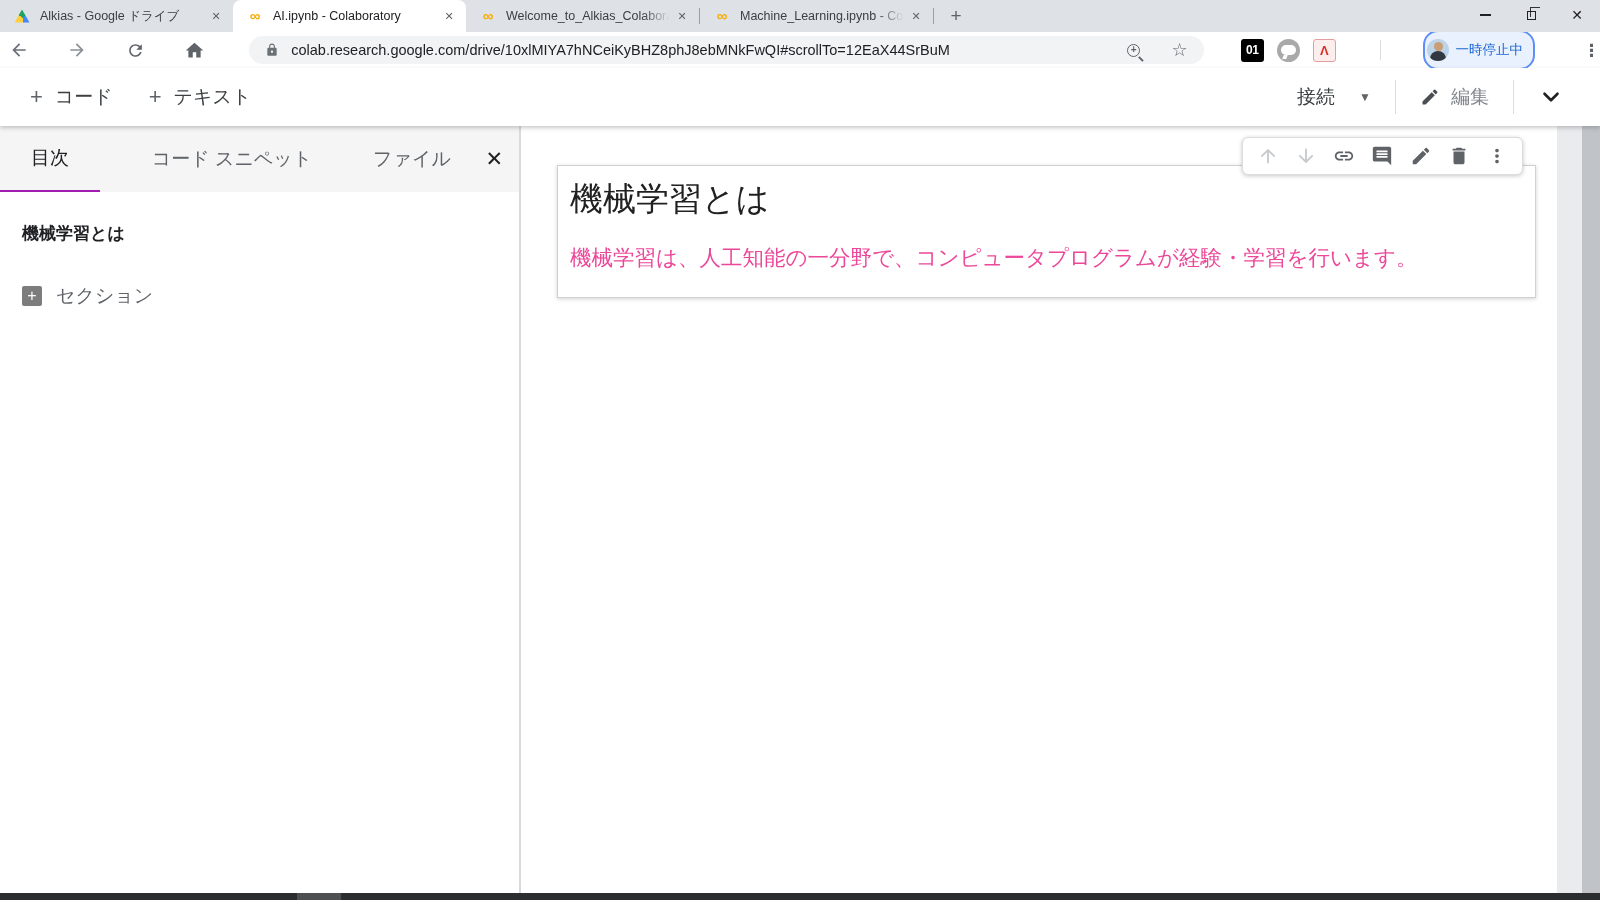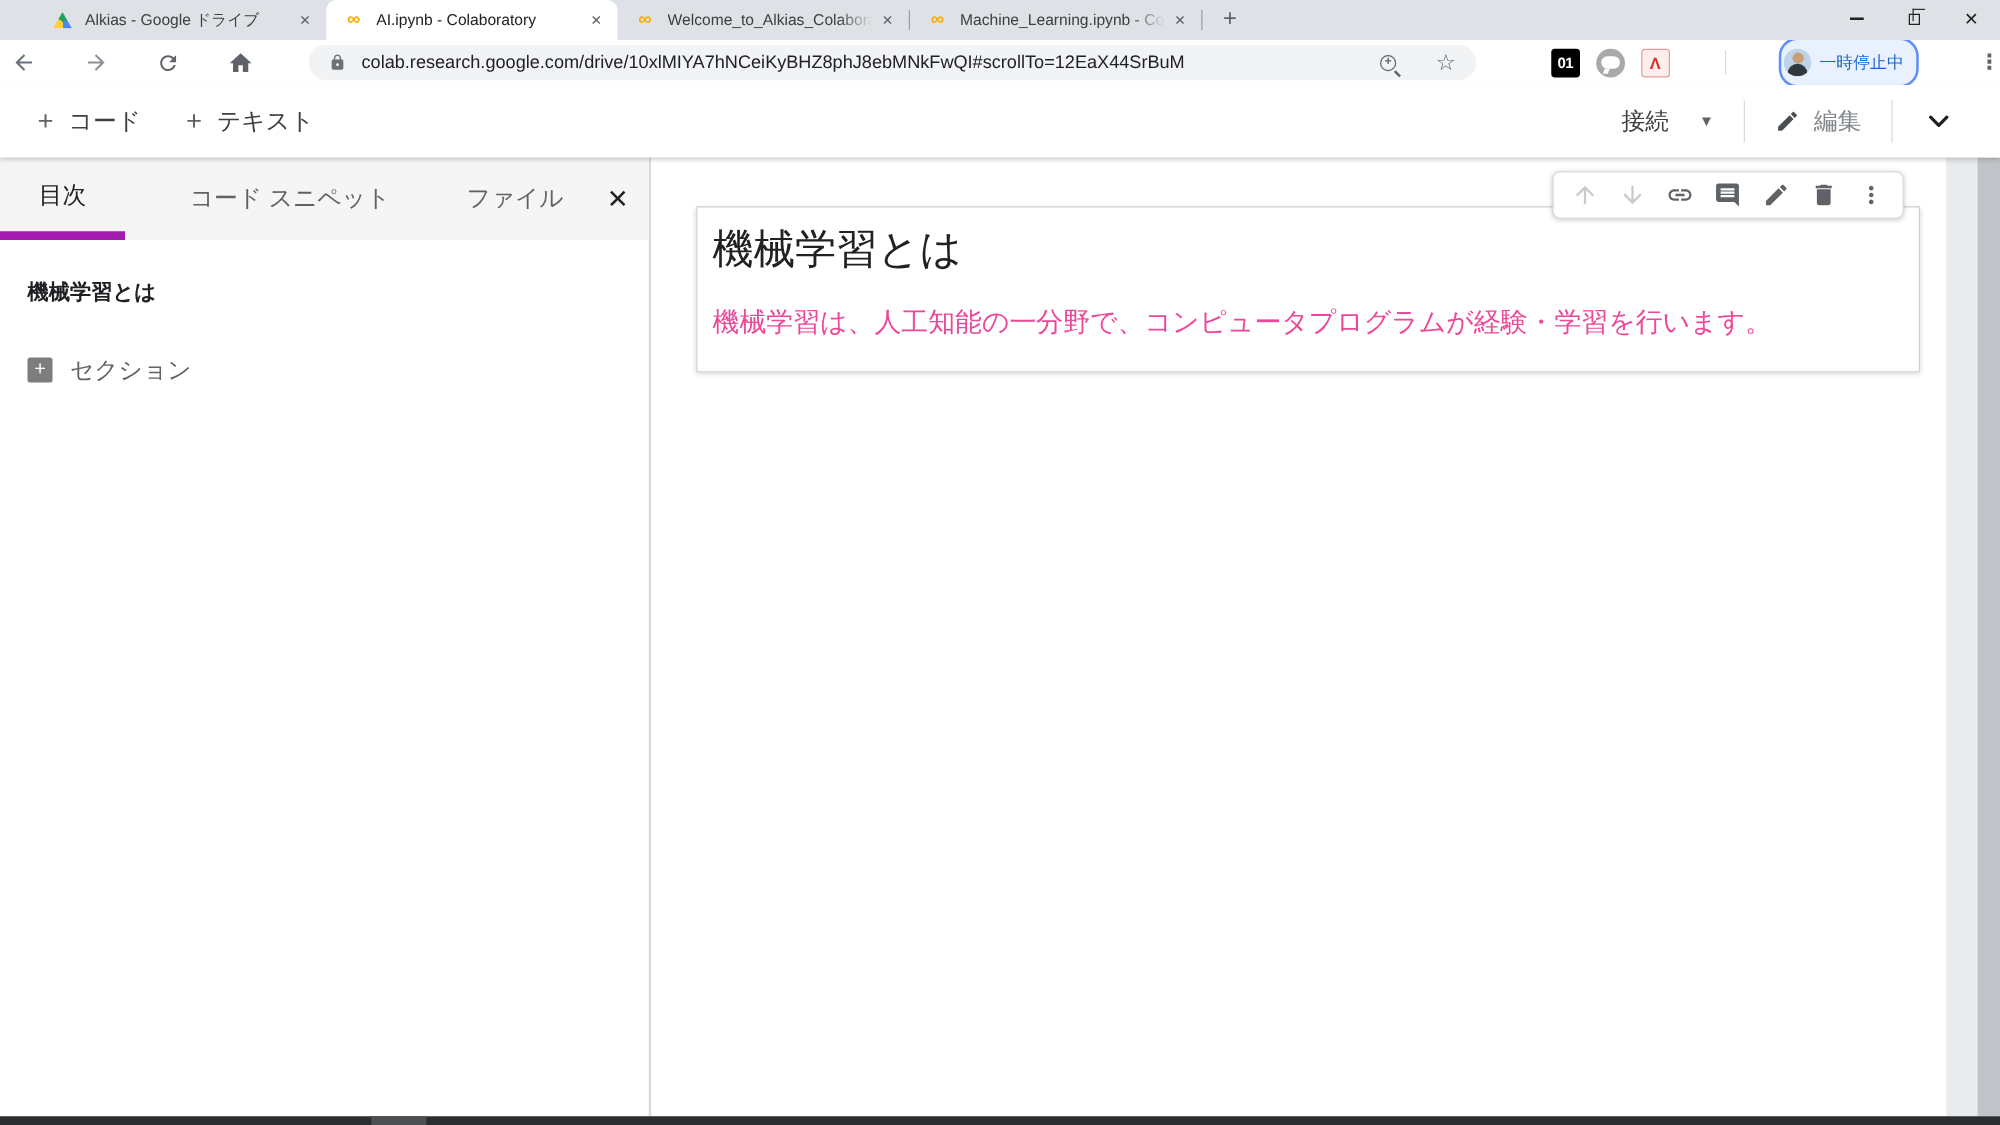--- a/index.html
+++ b/index.html
@@ -1,21 +1,21 @@
 <!DOCTYPE html>
 <html><head>
 <meta charset="utf-8">
 <style>
   * { margin:0; padding:0; box-sizing:border-box; }
   html,body { width:1600px; height:900px; overflow:hidden; }
   body { font-family:"Liberation Sans","DejaVu Sans",sans-serif; background:#fff; }
   .screen { position:relative; width:1600px; height:900px; overflow:hidden; background:#fff; }
 
   
-  .tabbar { position:relative; height:32px; background:#dee1e6; display:flex; align-items:flex-end;padding-left:28px; }
+  .tabbar { position:relative; height:32px; background:#dee1e6; display:flex; align-items:flex-end; }
   .tab { position:relative; width:233px; height:32px; display:flex; align-items:center; padding:0 8px 0 14px; cursor:pointer; }
   .tab.active { background:#fff; border-radius:8px 8px 0 0; }
   .tab-title { flex:1; margin-left:10px; font-size:12.5px; color:#3c4043; white-space:nowrap; overflow:hidden; }
   .tab.active .tab-title { color:#202124; }
   .tab-title.fade { -webkit-mask-image:linear-gradient(90deg,#000 82%,transparent 98%); mask-image:linear-gradient(90deg,#000 82%,transparent 98%); }
   .tab-close { width:18px; height:18px; display:flex; align-items:center; justify-content:center; font-size:11px; color:#5f6368; border-radius:50%; cursor:pointer; flex:0 0 auto; }
   .favicon { width:16px; height:16px; flex:0 0 auto; display:flex; align-items:center; justify-content:center; }
   .fav-colab { color:#f9ab00; font-weight:700; font-size:15px; line-height:16px; }
   .fav-drive { width:15px; height:13px; clip-path:polygon(50% 0,100% 100%,0 100%); background:conic-gradient(from -60deg at 50% 58%, #1ea362 0 120deg, #4688f4 0 240deg, #ffcf3e 0 360deg); }
   .tab-sep { width:1px; height:16px; background:#9aa0a6; margin-bottom:8px; }
@@ -31,21 +31,21 @@
   .navbar { height:36px; background:#fff; display:flex; align-items:center; padding-left:8px;gap:32px; }
   .nav-icon { width:28px; height:28px; margin-right:4px; display:flex; align-items:center; justify-content:center; cursor:pointer; }
   .nav-icon svg { display:block; }
   .omnibox { margin-left:8px; width:1190px; height:28px; background:#f1f3f4; border-radius:14px; display:flex; align-items:center; padding:0 16px; }
   .omni-url { margin-left:12px; font-size:14.5px; color:#202124; white-space:nowrap; overflow:hidden; }
   .omni-zoom { margin-left:auto; }
   .zoom-glass { position:relative; width:13px; height:13px; border:1.8px solid #5f6368; border-radius:50%; }
   .zoom-glass:before { content:"+"; position:absolute; left:0; top:-1px; width:100%; text-align:center; font-size:10px; line-height:12px; color:#5f6368; font-weight:700; }
   .zoom-glass:after { content:""; position:absolute; right:-5px; bottom:-4px; width:6px; height:1.8px; background:#5f6368; transform:rotate(45deg); }
   .omni-star { margin-left:20px; font-size:18px; color:#5f6368; line-height:18px; cursor:pointer; }
-  .ext-area { display:flex; align-items:flex-start; margin-left:28px; }
+  .ext-area { display:flex; align-items:flex-start; margin-left:5px; }
   .ext-01 { width:23px; height:23px; background:#000; border-radius:3px; color:#fff; font-size:12px; font-weight:700; display:flex; align-items:center; justify-content:center; letter-spacing:-0.5px; cursor:pointer; }
   .ext-line { width:23px; height:23px; margin-left:13px; background:#a9a9a9; border-radius:50%; position:relative; cursor:pointer; }
   .ext-line:before { content:""; position:absolute; left:4px; top:6px; width:15px; height:10px; background:#fff; border-radius:5px; }
   .ext-line:after { content:""; position:absolute; left:6px; bottom:3px; width:4px; height:4px; background:#fff; transform:skewX(-20deg); }
   .ext-pdf { width:23px; height:23px; margin-left:13px; background:#fdeeee; border:1px solid #e79ca0; border-radius:3px; display:flex; align-items:center; justify-content:center; color:#d93025; font-weight:700; font-size:13px; cursor:pointer; }
   .nav-sep { width:1px; height:20px; background:#dadce0; margin:0 10px 0 12px; }
   .profile-chip { height:40px; border:2px solid #5e8ef7; background:#e9f0fe; border-radius:15px; display:flex; align-items:center; padding:0 10px 0 2px; cursor:pointer; }
   .avatar { width:22px; height:22px; border-radius:50%; background:#bcd3e8; position:relative; overflow:hidden; }
   .avatar:before { content:""; position:absolute; left:7px; top:3px; width:9px; height:9px; border-radius:50%; background:#c99e76; }
   .avatar:after { content:""; position:absolute; left:3px; top:12px; width:16px; height:10px; border-radius:8px 8px 0 0; background:#31383f; }
@@ -66,21 +66,21 @@
   .chevron-btn { display:flex; align-items:center; cursor:pointer; }
 
   
   .body-row { display:flex; height:767px; }
   .sidebar { width:521px; border-right:2px solid #d9dadb; background:#fff; display:flex; flex-direction:column; }
   .sb-header { height:66px; background:#f5f5f5; display:flex; align-items:stretch; }
   .sb-tab { display:flex; align-items:center; justify-content:center; font-size:19px; color:#5f6368; cursor:pointer; }
   .sb-tab.t1 { width:100px; }
   .sb-tab.t2 { width:212px; margin-left:26px; }
   .sb-tab.t3 { width:100px; margin-left:24px; }
-  .sb-tab.active { color:#202124; border-bottom:7px solid #a21caf; }
+  .sb-tab.active { color:#202124; border-bottom:2px solid #a21caf; }
   .sb-close { margin-left:auto; margin-right:16px; align-self:center; font-size:21px; font-weight:700; color:#1f1f1f; cursor:pointer; }
   .sb-content { padding:30px 22px; }
   .sb-heading { font-size:17px; font-weight:700; color:#202124; cursor:pointer; }
   .sb-section { margin-top:38px; display:flex; align-items:center; gap:14px; cursor:pointer; }
   .sb-plusbox { width:20px; height:20px; background:#7d7d7d; border-radius:2px; color:#fff; font-size:16px; line-height:19px; text-align:center; }
   .sb-section-label { font-size:19px; color:#5f6368; }
 
   .main { position:relative; flex:1; background:#fff; }
   .scroll-track { position:absolute; top:0; right:18px; width:25px; height:100%; background:#e9ebed; }
   .scroll-thumb { position:absolute; top:0; right:0; width:18px; height:100%; background:#c0c4c8; }

